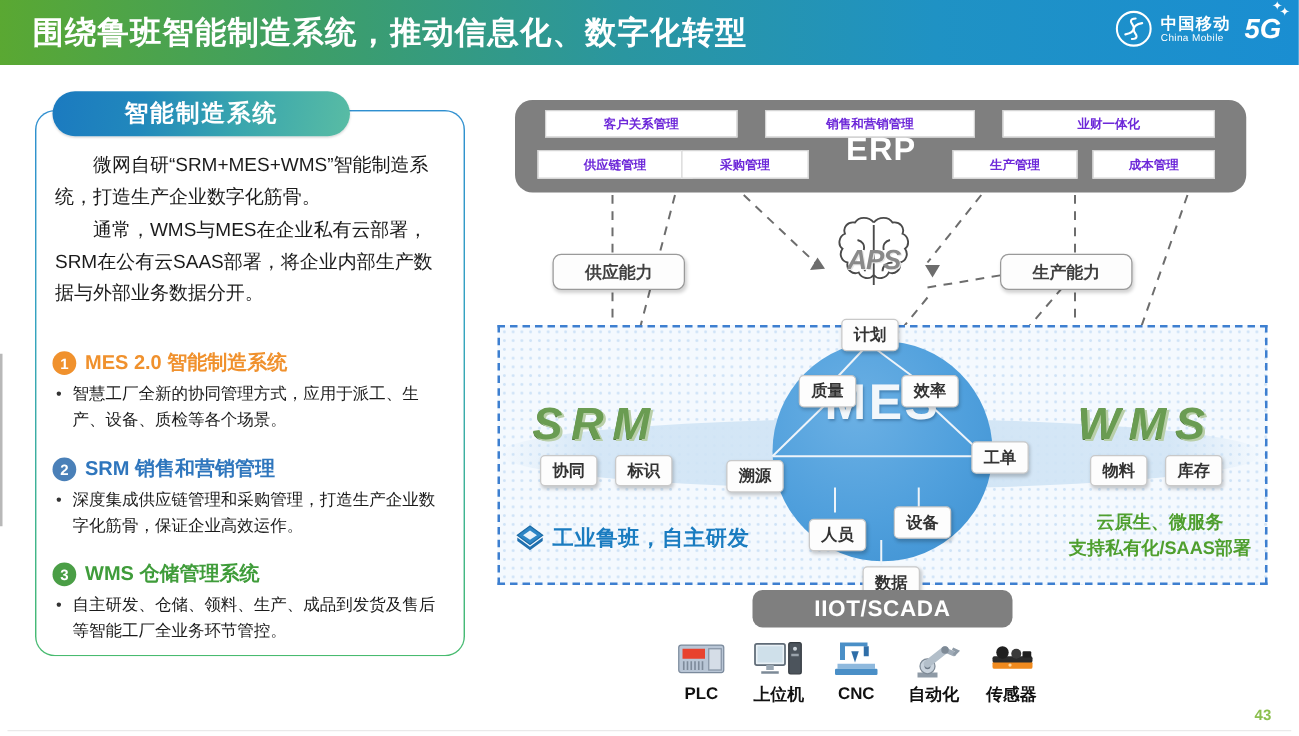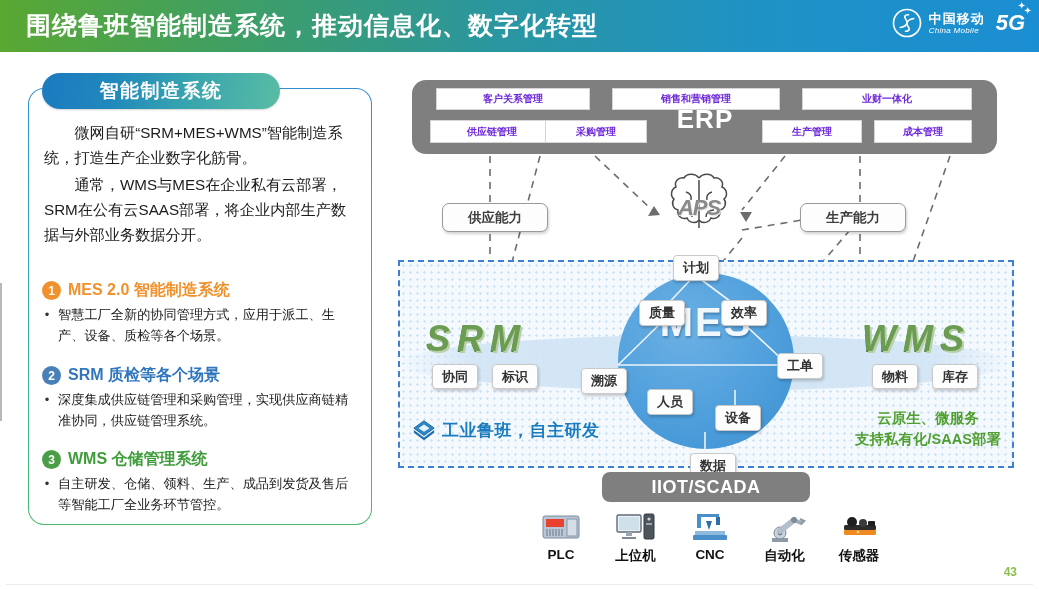--- a/index.html
+++ b/index.html
@@ -18,21 +18,21 @@
   }
   .header-title{
     position:absolute;left:26px;top:9px;
     font-size:25px;font-weight:bold;color:#ffffff;
     letter-spacing:1px;white-space:nowrap;
   }
   .brand{position:absolute;right:14px;top:8px;display:flex;align-items:center;gap:7px;}
   .cm-mark{width:30px;height:30px;}
   .cm-text{display:flex;flex-direction:column;line-height:1;color:#fff;}
   .cm-cn{font-size:13px;font-weight:bold;letter-spacing:1px;}
-  .cm-en{font-size:8px;letter-spacing:.3px;margin-top:2px;font-style:italic;}
+  .cm-en{font-size:8px;letter-spacing:.3px;margin-top:2px;}
   .fiveg{position:relative;color:#fff;font-size:22px;font-weight:bold;font-style:italic;margin-left:4px;}
   .fiveg .sp{position:absolute;font-size:10px;font-style:normal;}
   .sp1{right:-7px;top:-5px;}
   .sp2{right:-1px;top:-10px;}
   .left-card-inner{
     position:absolute;left:28px;top:88px;width:344px;height:437px;
     border-radius:16px;border:1.6px solid transparent;
     background:
       linear-gradient(#fff,#fff) padding-box,
       linear-gradient(180deg,#2f8fd0 0%,#35a4c0 40%,#3fb58f 75%,#48bb6f 100%) border-box;
@@ -144,21 +144,21 @@
     background:#fdfdfd;border:1px solid #c9c9c9;border-radius:4px;
     color:#333;font-size:13px;font-weight:bold;
     display:flex;align-items:center;justify-content:center;
     box-shadow:1px 2px 3px rgba(0,0,0,.2);white-space:nowrap;
   }
   .n-plan{left:283px;top:195px;}
   .n-qual{left:249px;top:240px;}
   .n-eff{left:331px;top:240px;}
   .n-trace{left:191px;top:308px;}
   .n-order{left:387px;top:293px;}
-  .n-person{left:257px;top:329px;}
+  .n-person{left:257px;top:355px;}
   .n-equip{left:325px;top:345px;}
   .n-data{left:300px;top:393px;}
 
   .srm-word,.wms-word{
     position:absolute;font-size:36px;font-weight:bold;letter-spacing:7px;
     color:#6a9c52;text-shadow:2px 2px 0 #b9cfa9, 0 1px 0 #4f7a3c;
     font-style:italic;
   }
   .srm-word{left:36px;top:258px;}
   .wms-word{left:472px;top:258px;}
@@ -181,21 +181,21 @@
     color:#4f9f2f;font-size:14.5px;font-weight:bold;line-height:21px;
   }
 
   .iiot{
     position:absolute;left:212px;top:412px;width:208px;height:30px;
     background:#7f7f7f;border-radius:8px;
     color:#fff;font-size:18px;font-weight:bold;letter-spacing:.5px;
     display:flex;align-items:center;justify-content:center;
   }
 
-  .devices{position:absolute;left:140px;top:450px;width:360px;display:flex;justify-content:space-between;}
+  .devices{position:absolute;left:140px;top:450px;width:360px;display:flex;}
   .dev{width:62px;display:flex;flex-direction:column;align-items:center;gap:3px;}
   .dev-ico{width:42px;height:34px;}
   .dev-lbl{font-size:13.5px;font-weight:bold;color:#111;white-space:nowrap;}
 
   .page-no{position:absolute;right:22px;bottom:10px;color:#8cbf4f;font-size:12px;font-weight:bold;}
   .bottom-rule{position:absolute;left:6px;right:6px;bottom:4px;height:1px;background:#eaeaea;}
   svg{display:block;overflow:visible;}
 </style>
 </head>
 <body>
@@ -243,25 +243,25 @@
     </div>
     <div class="bullet">
       <span class="dot">•</span>
       <span class="bullet-txt">智慧工厂全新的协同管理方式，应用于派工、生产、设备、质检等各个场景。</span>
     </div>
   </div>
 
   <div class="sec sec2">
     <div class="sec-head">
       <span class="badge" style="background:#4a80b8">2</span>
-      <span class="sec-title" style="color:#2f76bd">SRM 质检等各个场景</span>
+      <span class="sec-title" style="color:#2f76bd">SRM 销售和营销管理</span>
     </div>
     <div class="bullet">
       <span class="dot">•</span>
-      <span class="bullet-txt">深度集成供应链管理和采购管理，实现供应商链精准协同，供应链管理系统。</span>
+      <span class="bullet-txt">深度集成供应链管理和采购管理，打造生产企业数字化筋骨，保证企业高效运作。</span>
     </div>
   </div>
 
   <div class="sec sec3">
     <div class="sec-head">
       <span class="badge" style="background:#4a9e46">3</span>
       <span class="sec-title" style="color:#3f9c3a">WMS 仓储管理系统</span>
     </div>
     <div class="bullet">
       <span class="dot">•</span>

